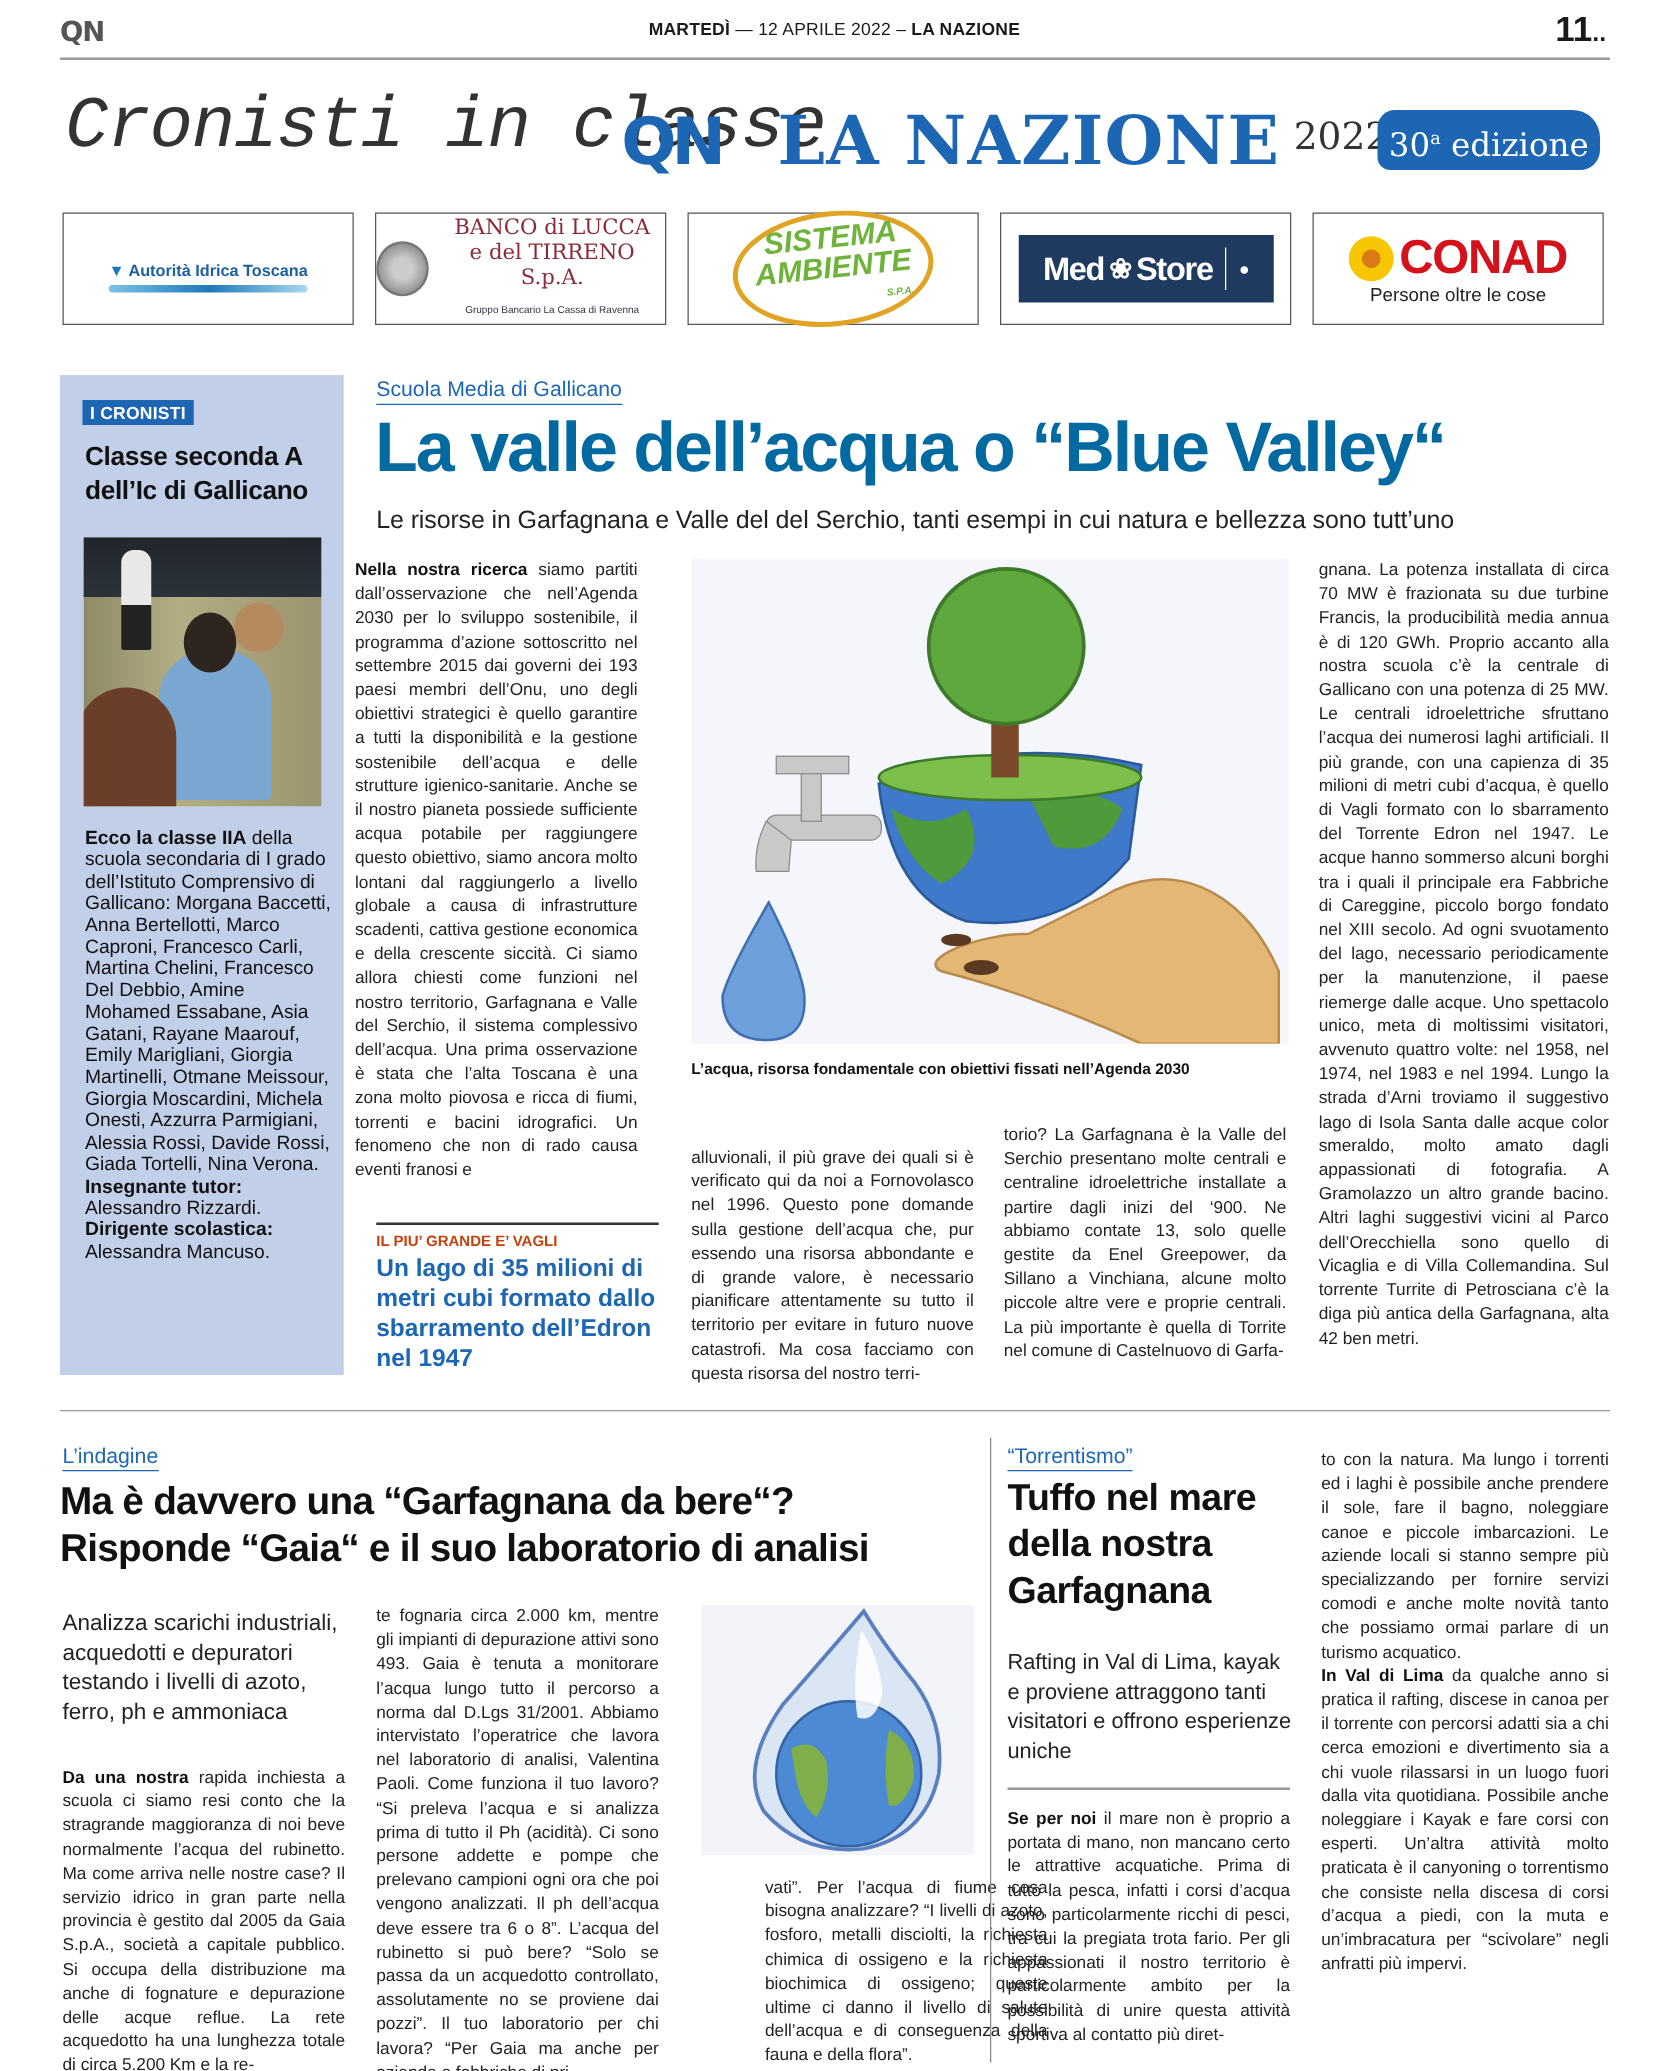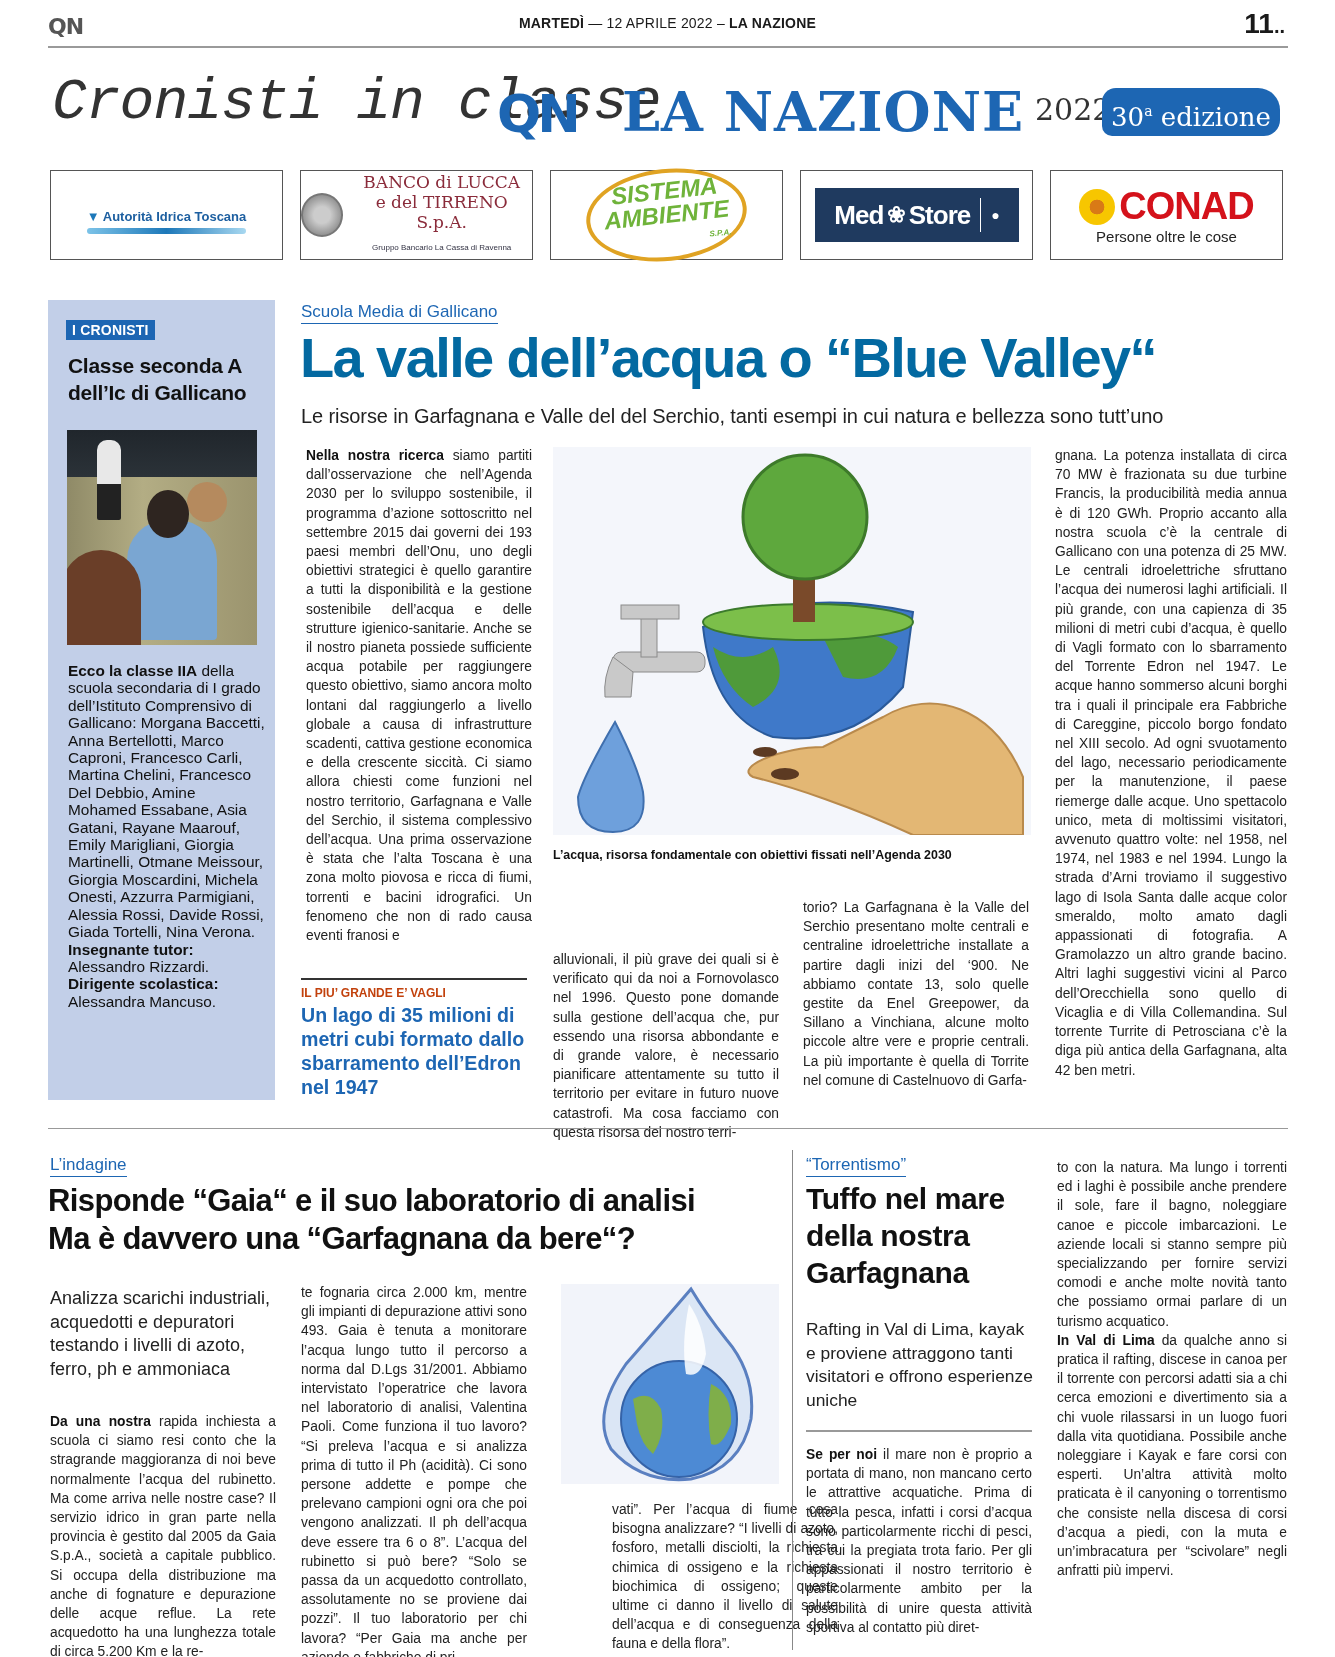--- a/index.html
+++ b/index.html
@@ -57,22 +57,22 @@
   .sb-text b { font-weight: bold; }
 
   
   .kicker { font-size: 17px; color: #1d66b3; border-bottom: 1.5px solid #1d66b3; padding-bottom: 1px; }
   .k-main { left: 301px; top: 302px; }
   .main-title { left: 300px; top: 325px; font-size: 56px; font-weight: bold; letter-spacing: -1.6px; color: #0369a1; white-space: nowrap; }
   .main-sub { left: 301px; top: 405px; font-size: 20px; color: #222; white-space: nowrap; letter-spacing: -0.1px; }
 
   .col { font-size: 13.8px; line-height: 19.2px; text-align: justify; hyphens: manual; color: #222; }
   .col b { font-weight: bold; color: #111; }
-  .c1 { left: 306px; top: 446px; width: 226px; }
-  .c2 { left: 553px; top: 950px; width: 226px; }
+  .c1 { left: 284px; top: 446px; width: 226px; }
+  .c2 { left: 553px; top: 916px; width: 226px; }
   .c3 { left: 803px; top: 898px; width: 226px; }
   .c4 { left: 1055px; top: 446px; width: 232px; }
 
   .drawing { left: 553px; top: 447px; width: 478px; height: 388px; background: #f4f6fb; overflow: hidden; }
   .caption { left: 553px; top: 848px; font-size: 12.4px; font-weight: bold; color: #111; }
 
   .side-rule { left: 301px; top: 978px; width: 226px; height: 1.5px; background: #333; }
   .side-over { left: 301px; top: 986px; font-size: 12px; font-weight: bold; color: #c2410c; }
   .side-head { left: 301px; top: 1003px; width: 226px; font-size: 19.6px; font-weight: bold; line-height: 24px; color: #1d66b3; }
 
@@ -210,22 +210,22 @@
 <div class="abs col c4">gnana. La potenza installata di circa 70 MW è frazionata su due turbine Francis, la producibilità media annua è di 120 GWh. Proprio accanto alla nostra scuola c’è la centrale di Gallicano con una potenza di 25 MW. Le centrali idroelettriche sfruttano l’acqua dei numerosi laghi artificiali. Il più grande, con una capienza di 35 milioni di metri cubi d’acqua, è quello di Vagli formato con lo sbarramento del Torrente Edron nel 1947. Le acque hanno sommerso alcuni borghi tra i quali il principale era Fabbriche di Careggine, piccolo borgo fondato nel XIII secolo. Ad ogni svuotamento del lago, necessario periodicamente per la manutenzione, il paese riemerge dalle acque. Uno spettacolo unico, meta di moltissimi visitatori, avvenuto quattro volte: nel 1958, nel 1974, nel 1983 e nel 1994. Lungo la strada d’Arni troviamo il suggestivo lago di Isola Santa dalle acque color smeraldo, molto amato dagli appassionati di fotografia. A Gramolazzo un altro grande bacino. Altri laghi suggestivi vicini al Parco dell’Orecchiella sono quello di Vicaglia e di Villa Collemandina. Sul torrente Turrite di Petrosciana c’è la diga più antica della Garfagnana, alta 42 ben metri.</div>
 
 <div class="abs side-rule"></div>
 <div class="abs side-over">IL PIU’ GRANDE E’ VAGLI</div>
 <div class="abs side-head">Un lago di 35 milioni di metri cubi formato dallo sbarramento dell’Edron nel 1947</div>
 
 <div class="abs mid-rule"></div>
 
 <div class="abs kicker k-ind">L’indagine</div>
 <div class="abs b-title">
+  <div>Ma è davvero una “Garfagnana da bere“?</div>
   <div>Risponde “Gaia“ e il suo laboratorio di analisi</div>
-  <div>Ma è davvero una “Garfagnana da bere“?</div>
 </div>
 <div class="abs b-sub">Analizza scarichi industriali, acquedotti e depuratori testando i livelli di azoto, ferro, ph e ammoniaca</div>
 <div class="abs col b-c1"><b>Da una nostra</b><span> rapida inchiesta a scuola ci siamo resi conto che la stragrande maggioranza di noi beve normalmente l’acqua del rubinetto. Ma come arriva nelle nostre case? Il servizio idrico in gran parte nella provincia è gestito dal 2005 da Gaia S.p.A., società a capitale pubblico. Si occupa della distribuzione ma anche di fognature e depurazione delle acque reflue. La rete acquedotto ha una lunghezza totale di circa 5.200 Km e la re-</span></div>
 <div class="abs col b-c2">te fognaria circa 2.000 km, mentre gli impianti di depurazione attivi sono 493. Gaia è tenuta a monitorare l’acqua lungo tutto il percorso a norma dal D.Lgs 31/2001. Abbiamo intervistato l’operatrice che lavora nel laboratorio di analisi, Valentina Paoli. Come funziona il tuo lavoro? “Si preleva l’acqua e si analizza prima di tutto il Ph (acidità). Ci sono persone addette e pompe che prelevano campioni ogni ora che poi vengono analizzati. Il ph dell’acqua deve essere tra 6 o 8”. L’acqua del rubinetto si può bere? “Solo se passa da un acquedotto controllato, assolutamente no se proviene dai pozzi”. Il tuo laboratorio per chi lavora? “Per Gaia ma anche per aziende e fabbriche di pri-</div>
 <div class="abs drop-img">
   <svg width="218" height="200" viewBox="0 0 218 200">
     <path d="M130 5 Q 100 40 65 80 Q 30 130 50 165 Q 80 200 130 195 Q 180 185 190 135 Q 195 90 165 55 Q 145 30 130 5 Z" fill="#dbe6f5" stroke="#5a7fc0" stroke-width="3"></path>
     <circle cx="118" cy="135" r="58" fill="#4d8ad4" stroke="#3563a8" stroke-width="2"></circle>
     <path d="M72 115 Q 90 105 100 125 Q 105 150 92 170 Q 80 160 76 140 Z" fill="#7fae4a"></path>
     <path d="M150 100 Q 172 110 170 140 Q 160 165 150 160 Q 145 130 150 100 Z" fill="#7fae4a"></path>

